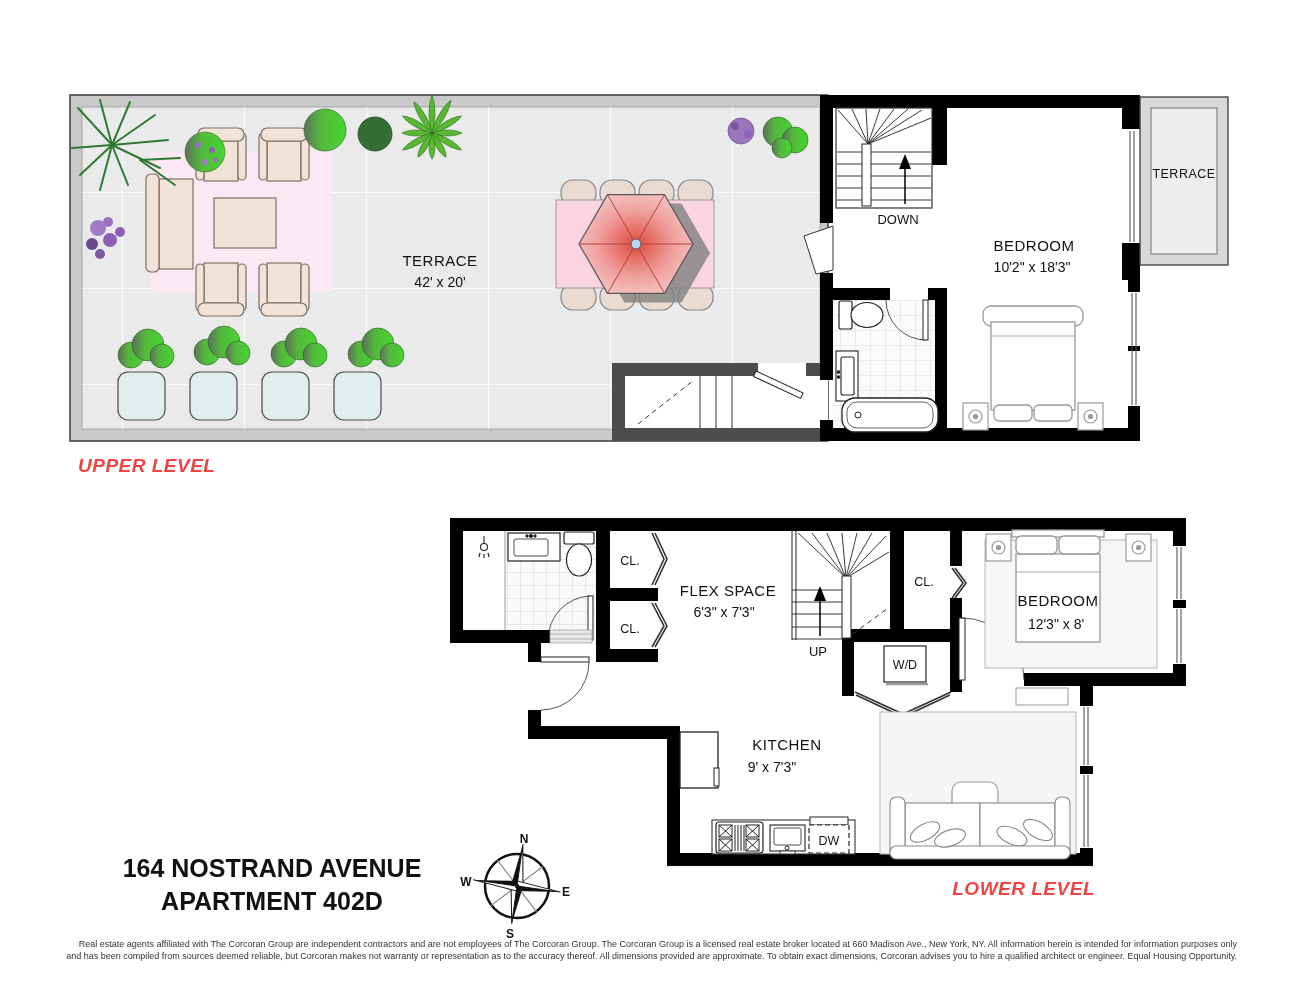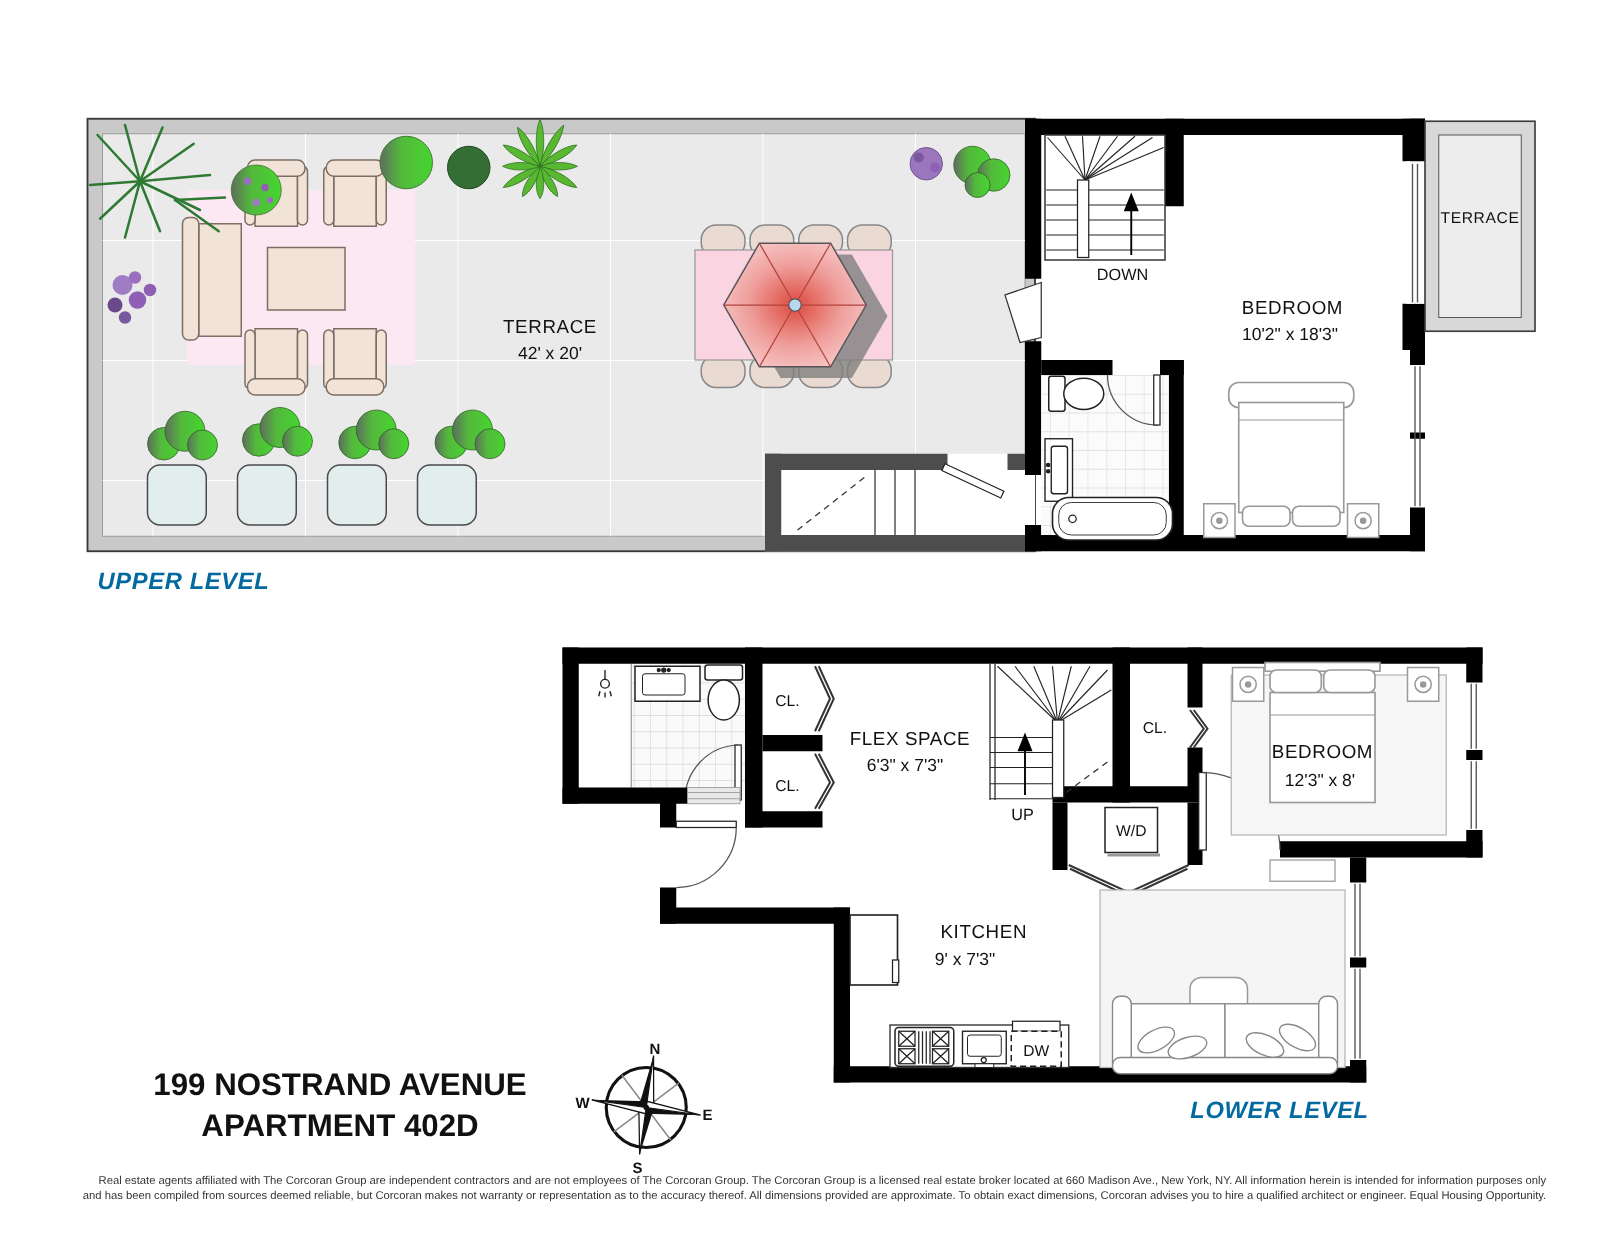--- a/index.html
+++ b/index.html
@@ -7,21 +7,21 @@
         font-family:"Liberation Sans",sans-serif;}
   #plan{position:absolute;left:0;top:0;}
   svg text{font-family:"Liberation Sans",sans-serif;fill:#111;}
   text.room{font-size:15px;letter-spacing:.5px;}
   text.dims{font-size:14px;}
   text.small{font-size:12.5px;}
   text.stair{font-size:13px;}
   text.terr2{font-size:12.5px;letter-spacing:.5px;}
   text.cdir{font-size:12px;font-weight:bold;}
   .level-title{position:absolute;font-size:19px;font-weight:bold;font-style:italic;
-               color:#0369a1;letter-spacing:.5px;}
+               color:#ef4444;letter-spacing:.5px;}
   #upper-title{left:78px;top:455px;}
   #lower-title{left:895px;top:878px;width:200px;text-align:right;}
   #address{position:absolute;left:72px;top:852px;width:400px;text-align:center;
            font-size:25px;font-weight:bold;color:#111;line-height:33px;}
   #disclaimer{position:absolute;left:57px;top:938px;width:1180px;text-align:right;
               font-size:9px;color:#333;line-height:12px;}
 </style>
 </head>
 <body>
 
@@ -542,21 +542,21 @@
     <text class="cdir" x="510" y="938" text-anchor="middle">S</text>
     <text class="cdir" x="566" y="896" text-anchor="middle">E</text>
     <text class="cdir" x="466" y="886" text-anchor="middle">W</text>
   </g>
 </svg>
 
 <div id="upper-title" class="level-title">UPPER LEVEL</div>
 <div id="lower-title" class="level-title">LOWER LEVEL</div>
 
 <div id="address">
-  <div>199 NOSTRAND AVENUE</div>
+  <div>164 NOSTRAND AVENUE</div>
   <div>APARTMENT 402D</div>
 </div>
 
 <div id="disclaimer">
   <div>Real estate agents affiliated with The Corcoran Group are independent contractors and are not employees of The Corcoran Group. The Corcoran Group is a licensed real estate broker located at 660 Madison Ave., New York, NY. All information herein is intended for information purposes only</div>
   <div>and has been compiled from sources deemed reliable, but Corcoran makes not warranty or representation as to the accuracy thereof. All dimensions provided are approximate. To obtain exact dimensions, Corcoran advises you to hire a qualified architect or engineer. Equal Housing Opportunity.</div>
 </div>
 
 </div>
 

